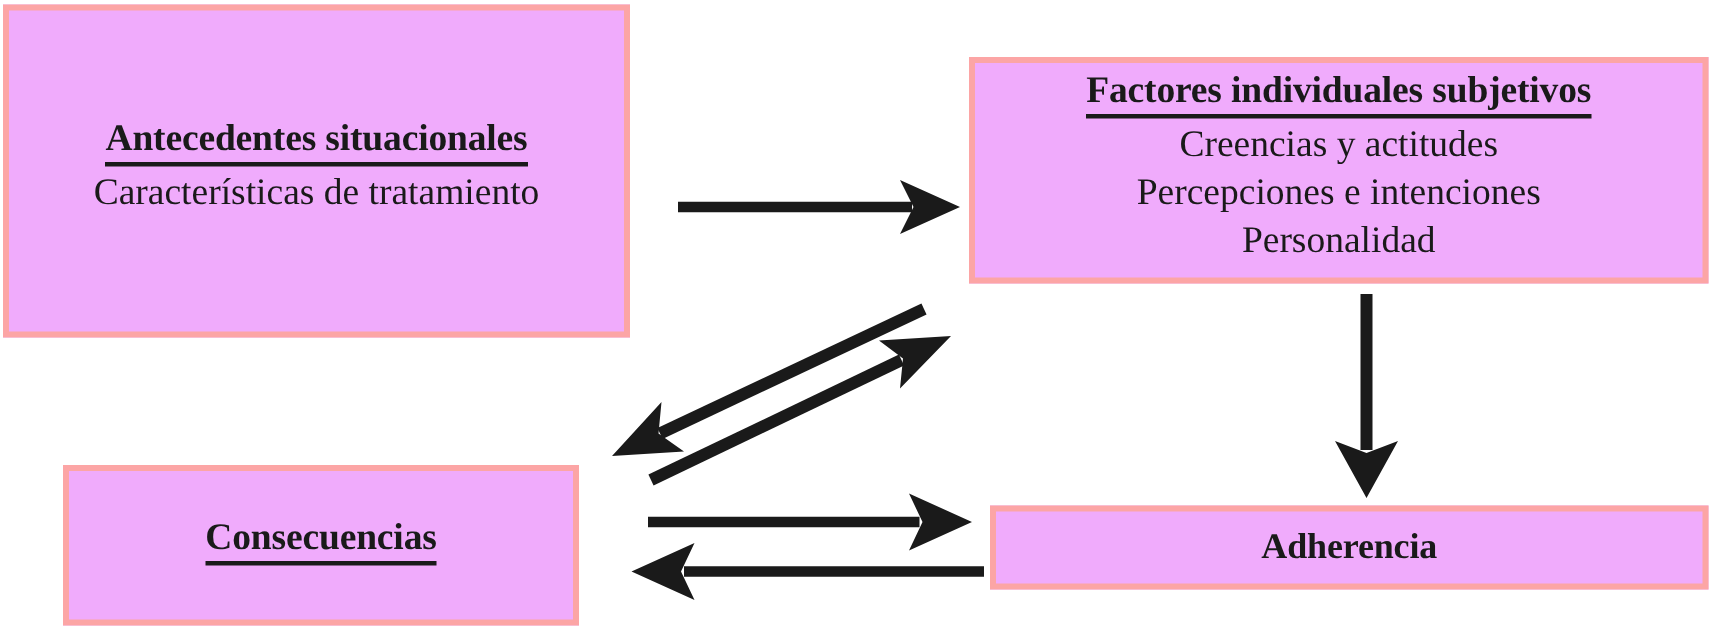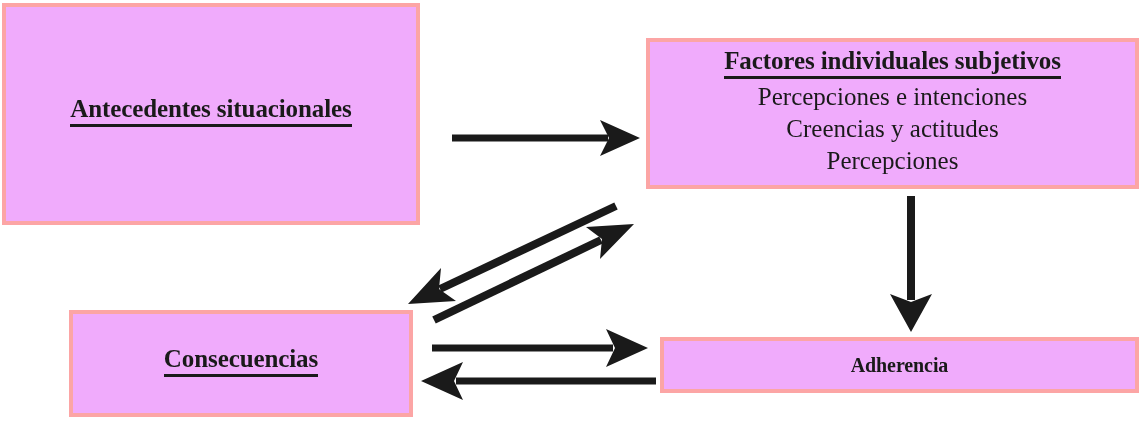--- a/index.html
+++ b/index.html
@@ -62,42 +62,43 @@
   
   #box-antecedentes {
     left: 2px;  top: 3px;  width: 418px;  height: 222px;
     padding: 6px 10px 10px 10px;
   }
   #box-factores {
     left: 646px; top: 38px; width: 493px; height: 151px;
     padding: 4px 10px 8px 10px;
   }
   #box-consecuencias {
-    left: 69px;  top: 310px; width: 344px; height: 107px;
+    left: 42px;  top: 310px; width: 344px; height: 107px;
     padding: 4px 10px 8px 10px;
   }
   #box-adherencia {
     left: 660px; top: 337px; width: 479px; height: 56px;
   }
-  #box-adherencia .node-title { font-size: 20px; }
+  #box-adherencia .node-title { font-size: 24px; }
 </style>
 </head>
 <body>
 
 <div id="diagram-canvas">
 
   <div class="node-box" id="box-antecedentes">
     <div class="node-title">Antecedentes situacionales</div>
+    <div class="node-line">Características de tratamiento</div>
   </div>
 
   <div class="node-box" id="box-factores">
     <div class="node-title">Factores individuales subjetivos</div>
+    <div class="node-line">Creencias y actitudes</div>
     <div class="node-line">Percepciones e intenciones</div>
-    <div class="node-line">Creencias y actitudes</div>
-    <div class="node-line">Percepciones</div>
+    <div class="node-line">Personalidad</div>
   </div>
 
   <div class="node-box" id="box-consecuencias">
     <div class="node-title">Consecuencias</div>
   </div>
 
   <div class="node-box" id="box-adherencia">
     <div class="node-title no-rule">Adherencia</div>
   </div>
 

